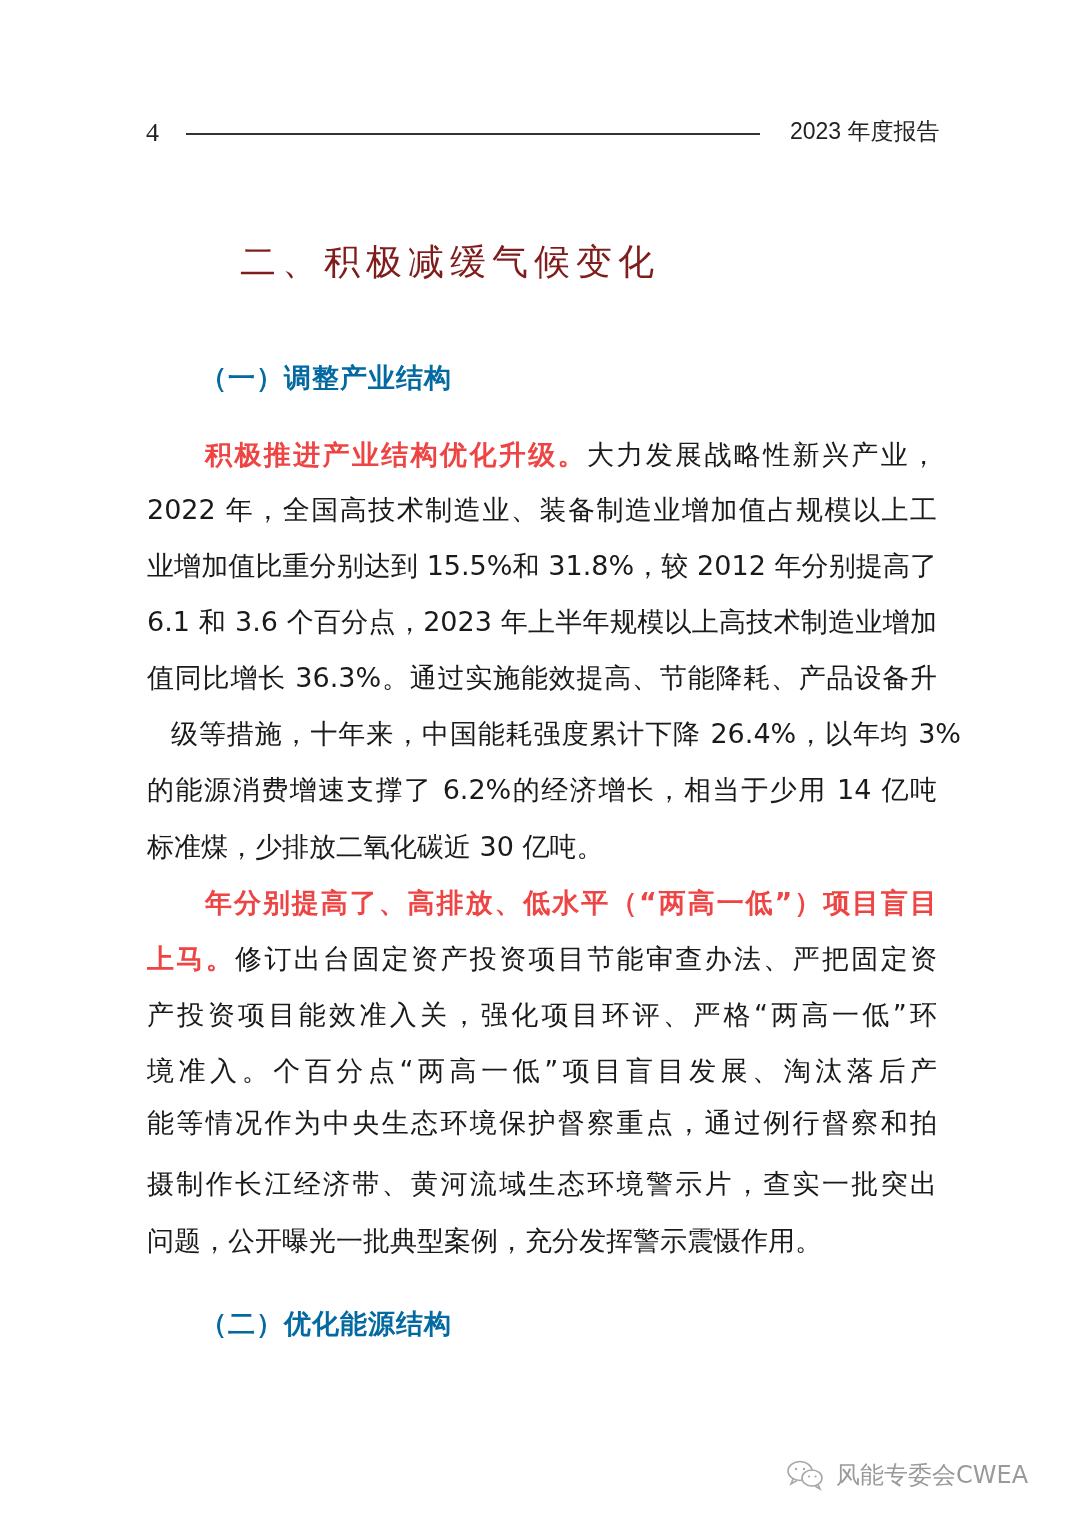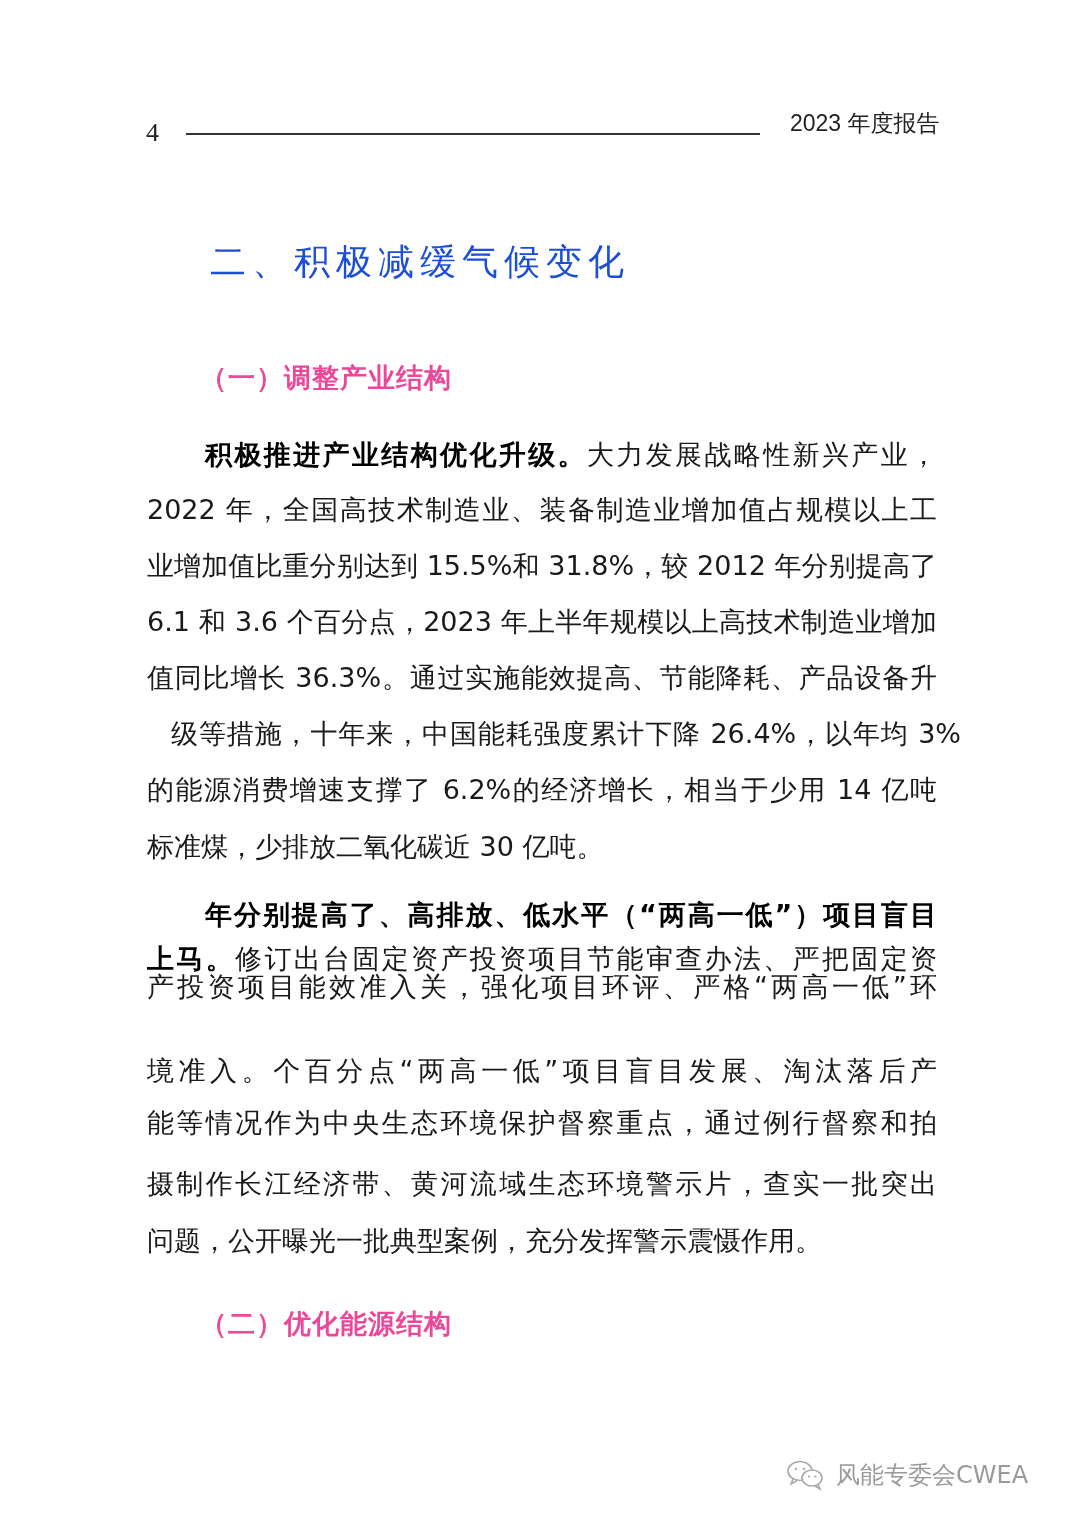--- a/index.html
+++ b/index.html
@@ -28,47 +28,47 @@
       position: absolute;
       left: 186px;
       top: 133px;
       width: 574px;
       height: 2px;
       background: #333;
     }
     .running-head {
       position: absolute;
       left: 790px;
-      top: 108px;
+      top: 116px;
       font-family: "Liberation Sans", sans-serif;
       font-size: 23px;
       line-height: 30px;
       color: #222;
       letter-spacing: 0px;
       text-align: right;
     }
     .section-title {
       position: absolute;
-      left: 210px;
+      left: 240px;
       top: 238px;
       font-size: 36px;
       line-height: 48px;
       letter-spacing: 6px;
-      color: #1d4ed8;
+      color: #7f1d1d;
       font-family: "DejaVu Sans", sans-serif;
       font-weight: normal;
     }
     .subsection-title {
       position: absolute;
       left: 200px;
       font-family: "DejaVu Sans", sans-serif;
       font-weight: bold;
       font-size: 27px;
       line-height: 36px;
-      color: #ec4899;
+      color: #0369a1;
       letter-spacing: 1px;
     }
     .line {
       position: absolute;
       left: 147px;
       width: 790px;
       font-size: 27px;
       line-height: 34px;
       white-space: nowrap;
       color: #1a1a1a;
@@ -78,22 +78,21 @@
     }
     .line.first {
       left: 205px;
       width: 732px;
     }
     .line.last {
       text-align-last: left;
     }
     .lead {
       font-weight: bold;
-      color: #000000;
-      margin-top: 12px;
+      color: #ef4444;
     }
     .watermark {
       position: absolute;
       left: 786px;
       top: 1459px;
       display: flex;
       align-items: center;
       gap: 10px;
       color: #9a9a9a;
       font-family: "DejaVu Sans", sans-serif;
@@ -121,21 +120,21 @@
 <div class="line" style="top:493px;">2022 年，全国高技术制造业、装备制造业增加值占规模以上工</div>
 <div class="line" style="top:549px;">业增加值比重分别达到 15.5%和 31.8%，较 2012 年分别提高了</div>
 <div class="line" style="top:605px;">6.1 和 3.6 个百分点，2023 年上半年规模以上高技术制造业增加</div>
 <div class="line" style="top:661px;">值同比增长 36.3%。通过实施能效提高、节能降耗、产品设备升</div>
 <div class="line" style="top:717px;margin-left:24px;">级等措施，十年来，中国能耗强度累计下降 26.4%，以年均 3%</div>
 <div class="line" style="top:773px;">的能源消费增速支撑了 6.2%的经济增长，相当于少用 14 亿吨</div>
 <div class="line last" style="top:830px;">标准煤，少排放二氧化碳近 30 亿吨。</div>
 
 <div class="line first lead" style="top:886px;">年分别提高了、高排放、低水平（“两高一低”）项目盲目</div>
 <div class="line" style="top:942px;"><span class="lead">上马。</span><span>修订出台固定资产投资项目节能审查办法、严把固定资</span></div>
-<div class="line" style="top:970px;">产投资项目能效准入关，强化项目环评、严格“两高一低”环</div>
+<div class="line" style="top:998px;">产投资项目能效准入关，强化项目环评、严格“两高一低”环</div>
 <div class="line" style="top:1054px;">境准入。个百分点“两高一低”项目盲目发展、淘汰落后产</div>
 <div class="line" style="top:1106px;">能等情况作为中央生态环境保护督察重点，通过例行督察和拍</div>
 <div class="line" style="top:1167px;">摄制作长江经济带、黄河流域生态环境警示片，查实一批突出</div>
 <div class="line last" style="top:1224px;">问题，公开曝光一批典型案例，充分发挥警示震慑作用。</div>
 
 <div class="subsection-title" style="top:1306px;">（二）优化能源结构</div>
 
 <div class="watermark">
   <span class="wechat-icon">
     <svg width="40" height="32" viewBox="0 0 40 32" fill="none" stroke="#a8a8a8" stroke-width="1.6">

